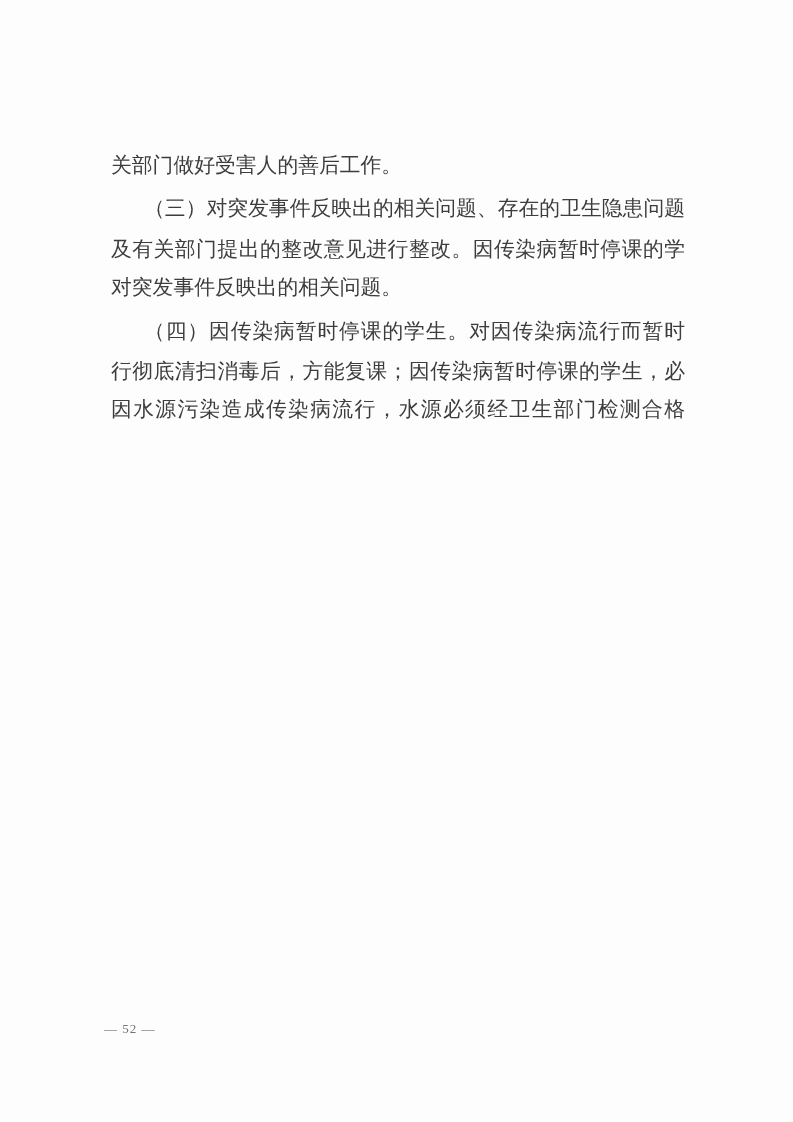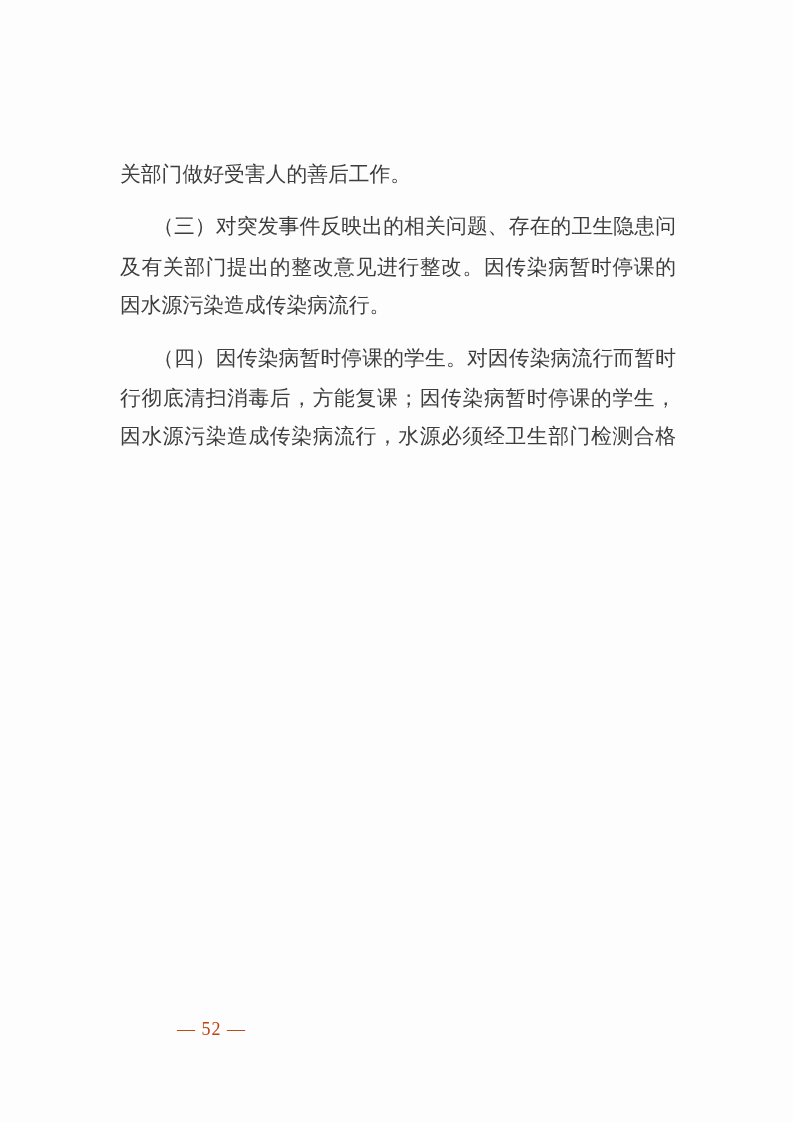--- a/index.html
+++ b/index.html
@@ -19,21 +19,21 @@
     position: absolute;
     left: 104px;
     top: 139px;
     width: 588px;
     font-size: 20.8px;
     line-height: 38.4px;
     color: #3d3d3d;
     letter-spacing: 0;
   }
   .para {
-    margin: 16px;
+    margin: 7px;
     padding: 0;
   }
   .line {
     height: 38.4px;
     text-align: justify;
     text-align-last: justify;
     text-justify: inter-character;
     overflow: hidden;
   }
   .line.indent {
@@ -42,43 +42,43 @@
   }
   .line.short {
     text-align: left;
     text-align-last: auto;
   }
   .page-number {
     position: absolute;
     left: 104px;
     top: 1016px;
     width: 142px;
-    text-align: right;
-    font-size: 18px;
+    text-align: left;
+    font-size: 13px;
     line-height: 26px;
-    color: #c2410c;
+    color: #737373;
     letter-spacing: 1px;
     white-space: nowrap;
   }
 </style>
 </head>
 <body>
 
 <div class="page">
 
   <div class="doc-text">
 
     <div class="para">
       <div class="line short">关部门做好受害人的善后工作。</div>
     </div>
 
     <div class="para">
       <div class="line indent">（三）对突发事件反映出的相关问题、存在的卫生隐患问题</div>
       <div class="line">及有关部门提出的整改意见进行整改。因传染病暂时停课的学生，</div>
-      <div class="line short">因水源污染造成传染病流行。</div>
+      <div class="line short">对突发事件反映出的相关问题。</div>
     </div>
 
     <div class="para">
       <div class="line indent">（四）因传染病暂时停课的学生。对因传染病流行而暂时</div>
       <div class="line">行彻底清扫消毒后，方能复课；因传染病暂时停课的学生，必须</div>
       <div class="line">因水源污染造成传染病流行，水源必须经卫生部门检测合格后，</div>
     </div>
 
   </div>
 

